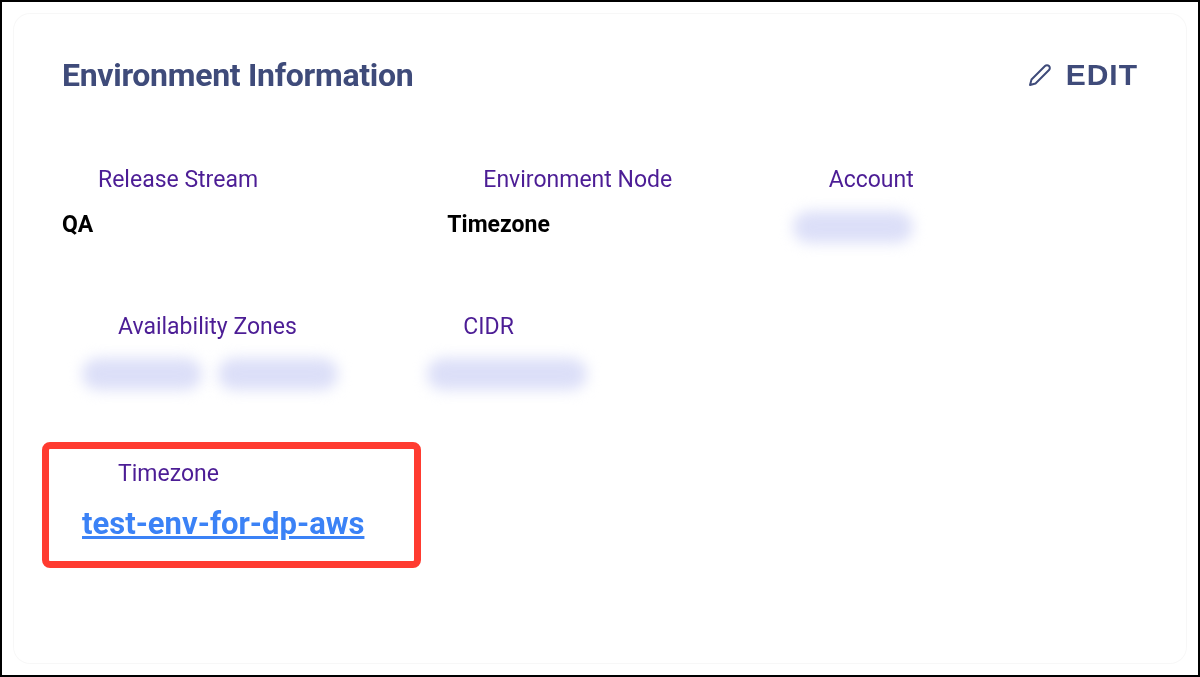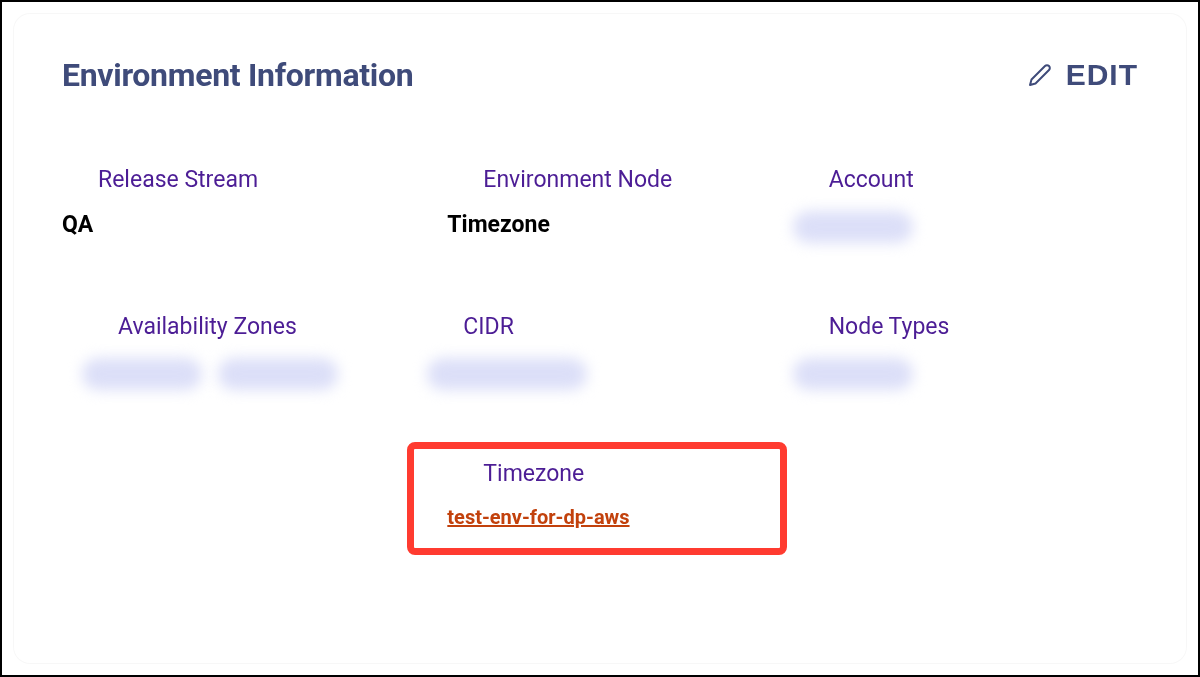--- a/index.html
+++ b/index.html
@@ -72,22 +72,22 @@
       font-size: 23px;
       font-weight: 400;
       margin-left: 36px;
     }
     .field-value {
       color: #000000;
       font-size: 23px;
       font-weight: 700;
     }
     .field-value-link {
-      color: #c2410c;
-      font-size: 20px;
+      color: #3b82f6;
+      font-size: 31px;
       font-weight: 700;
       text-decoration: underline;
       cursor: pointer;
     }
     .blur-pill {
       width: 120px;
       height: 32px;
       background: #dcdff8;
       border-radius: 999px;
       filter: blur(7px);
@@ -151,24 +151,20 @@
         <div class="blur-pill"></div>
         <div class="blur-pill"></div>
       </div>
     </div>
 
     <div class="field">
       <span class="field-label">CIDR</span>
       <div class="blur-pill medium"></div>
     </div>
 
-    <div class="field">
-      <span class="field-label">Node Types</span>
-      <div class="blur-pill"></div>
-    </div>
 
     <div class="field"></div>
 
     <div class="field col-3">
       <div class="highlight-box"></div>
       <span class="field-label">Timezone</span>
       <a class="field-value-link">test-env-for-dp-aws</a>
     </div>
 
   </div>

